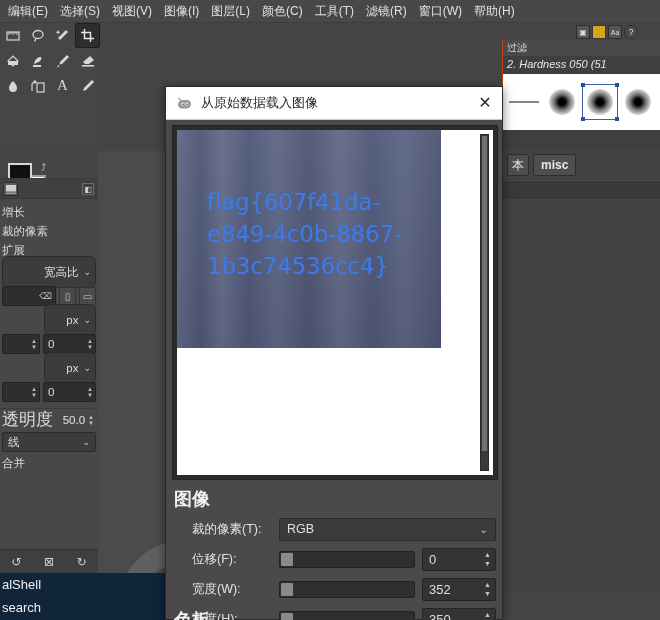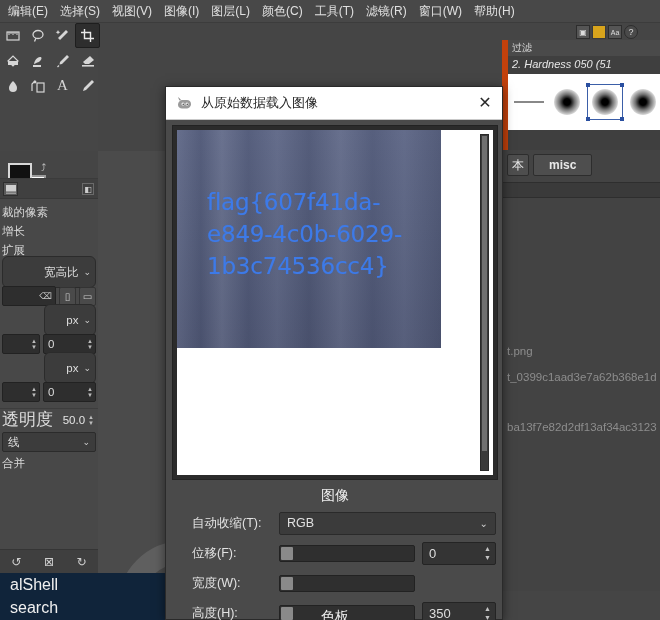--- a/index.html
+++ b/index.html
@@ -154,21 +154,21 @@
     border: 22px solid #9a9a9a; border-radius: 50%;
   }
   .w-dot {
     position:absolute; left: 28px; top: 42px; width: 74px; height: 74px;
     background:#a8a8a8; border-radius:50%;
   }
 
   
   .rdock {
     position:absolute; left:502px; top:40px; width:158px; height:110px;
-    background:#3f3f3f; border-left:6px solid #c2410c;
+    background:#3f3f3f; border-left:1px solid #c2410c;
   }
   .rdock-head {
     height:16px; background:#4a4a4a; display:flex; align-items:center;
     padding-left:4px; color:#d8d8d8; font-size:10px;
   }
   .rdock-name {
     height:16px; color:#e6e6e6; font-size:11px; font-style:italic;
     padding-left:4px; display:flex; align-items:center; white-space:nowrap;
   }
   .brushgrid {
@@ -187,21 +187,21 @@
   .brush.sel { outline: 1px solid #3b5fa8; }
   .brush .hdl { position:absolute; width:4px; height:4px; background:#2a4fa0; }
 
   
   .rdock2 {
     position:absolute; left:502px; top:150px; width:158px; height:441px;
     background:#434343; border-left:1px solid #333;
   }
   .r2-tabs { height:30px; display:flex; align-items:center; gap:4px; padding-left:4px; }
   .r2-tab {
-    height:22px; padding:0 15px; background:#4e4e4e; border:1px solid #2d2d2d;
+    height:22px; padding:0 7px; background:#4e4e4e; border:1px solid #2d2d2d;
     color:#e8e8e8; font-size:12px; font-weight:bold; border-radius:2px;
     display:flex; align-items:center;
   }
   .r2-tab.icononly { padding:0 4px; font-weight:normal; }
   .r2-head {
     height:16px; background:#3a3a3a; border-top:1px solid #2e2e2e;
     border-bottom:1px solid #2e2e2e; margin-top:2px;
   }
   .r2-list { padding-top: 140px; }
   .r2-item {
@@ -255,21 +255,21 @@
     background:#3a3a3a; border:1px solid #2a2a2a;
   }
   .prev-scroll .thumb {
     position:absolute; left:1px; top:1px; right:1px; height:94%;
     background:#707070;
   }
 
   .section {
     position:absolute; left:8px; width:322px;
   }
-  .sec-title { color:#f0f0f0; font-size:14px; font-weight:normal; margin-bottom:6px;text-align:center; }
+  .sec-title { color:#f0f0f0; font-size:18px; font-weight:bold; margin-bottom:6px; }
   .frow { display:flex; align-items:center; height:24px; margin-bottom:6px; }
   .flabel { color:#e2e2e2; font-size:12.5px; width:105px; padding-left:18px; white-space:nowrap; }
   .fcombo {
     flex:1; height:23px; background:#3b3b3b; border:1px solid #2a2a2a; border-radius:2px;
     display:flex; align-items:center; padding:0 7px; color:#e0e0e0; font-size:12.5px;
   }
   .fcombo .chev { margin-left:auto; font-size:10px; }
   .fslider {
     width:136px; height:17px; background:#2f2f2f; border:1px solid #222;
     position:relative; border-radius:2px; margin-right:7px;
@@ -287,21 +287,21 @@
     position:absolute; right:2px; top:1px; bottom:1px; width:11px;
     display:flex; flex-direction:column; justify-content:center; gap:2px;
   }
   .fspin .arrows i { font-style:normal; font-size:7px; line-height:7px; color:#c4c4c4; text-align:center; }
 
   
   .taskbar {
     position:absolute; left:0; top:573px; width:170px; height:47px;
     background:#10243a;
   }
-  .tb-line { color:#f0f0f0; font-size:16px; padding-left:10px; line-height:23px; white-space:nowrap;}
+  .tb-line { color:#f0f0f0; font-size:13px; padding-left:2px; line-height:23px; white-space:nowrap;}
 
   .bottomstrip {
     position:absolute; left:170px; top:591px; width:332px; height:29px; background:#4b4b4b;
   }
 </style>
 </head>
 <body>
 
 <div id="root">
 
@@ -405,22 +405,22 @@
         <div class="dock-tab">
           <svg width="10" height="9" viewBox="0 0 10 9">
               <rect x="0" y="0" width="10" height="6.5" fill="#cfcfcf"></rect>
               <rect x="0" y="7.5" width="10" height="1.5" fill="#9a9a9a"></rect>
             </svg>
         </div>
         <div class="dock-menubtn">◧</div>
       </div>
 
       <div class="dock-body">
+        <div class="opt-line">增长</div>
         <div class="opt-line">裁的像素</div>
-        <div class="opt-line">增长</div>
         <div class="opt-line">扩展</div>
 
         <div class="opt-row">
           <div class="combo" style="flex:1">
             <span>宽高比</span>
             <span class="chev">⌄</span>
           </div>
         </div>
 
         <div class="opt-row">
@@ -536,25 +536,20 @@
           </div>
       </div>
     </div>
 
     <div class="rdock2">
       <div class="r2-tabs">
         <div class="r2-tab icononly">本</div>
         <div class="r2-tab">misc</div>
       </div>
       <div class="r2-head"></div>
-      <div class="r2-list">
-        <div class="r2-item">t.png</div>
-        <div class="r2-item">t_0399c1aad3e7a62b368e1d</div>
-        <div class="r2-item" style="line-height:74px">ba13f7e82d2df13af34ac3123</div>
-      </div>
     </div>
 
     <div class="bottomstrip"></div>
   </div>
 
   <div class="taskbar">
     <div class="tb-line">alShell</div>
     <div class="tb-line">search</div>
   </div>
 
@@ -573,35 +568,35 @@
       </span>
       <span class="dlg-titletext">从原始数据载入图像</span>
       <span class="dlg-close">✕</span>
     </div>
 
     <div class="preview-frame">
       <div class="preview-inner">
         <div class="preview-img">
           <div class="flagtext">
             <div>flag{607f41da-</div>
-            <div>e849-4c0b-6029-</div>
+            <div>e849-4c0b-8867-</div>
             <div>1b3c74536cc4}</div>
           </div>
         </div>
         <div class="prev-scroll">
           <div class="thumb"></div>
         </div>
       </div>
     </div>
 
     <div class="section" style="top:400px">
       <div class="sec-title">图像</div>
 
       <div class="frow">
-        <span class="flabel">自动收缩(T):</span>
+        <span class="flabel">裁的像素(T):</span>
         <div class="fcombo">
           <span>RGB</span>
           <span class="chev">⌄</span>
         </div>
       </div>
 
       <div class="frow">
         <span class="flabel">位移(F):</span>
         <div class="fslider">
             <div class="knob"></div>
@@ -613,20 +608,27 @@
               <i>▼</i>
             </span>
         </div>
       </div>
 
       <div class="frow">
         <span class="flabel">宽度(W):</span>
         <div class="fslider">
             <div class="knob"></div>
           </div>
+        <div class="fspin">
+          <span>352</span>
+          <span class="arrows">
+              <i>▲</i>
+              <i>▼</i>
+            </span>
+        </div>
       </div>
 
       <div class="frow">
         <span class="flabel">高度(H):</span>
         <div class="fslider">
             <div class="knob"></div>
           </div>
         <div class="fspin">
           <span>350</span>
           <span class="arrows">

